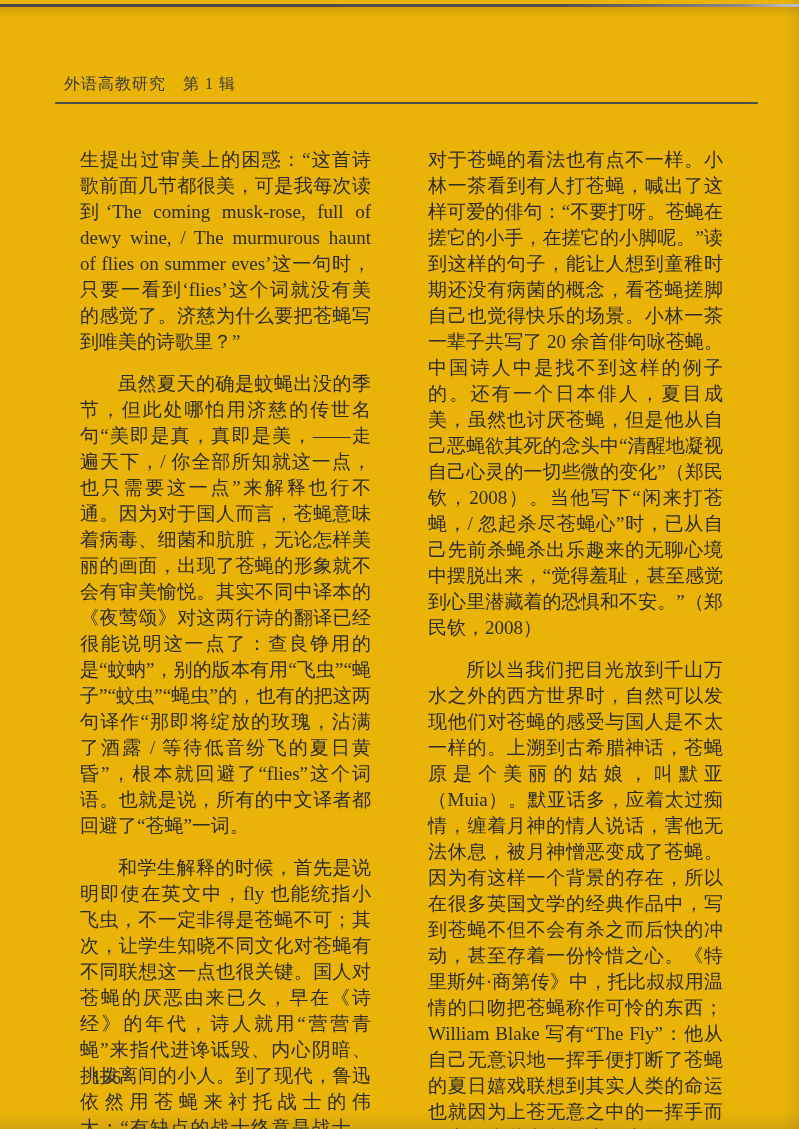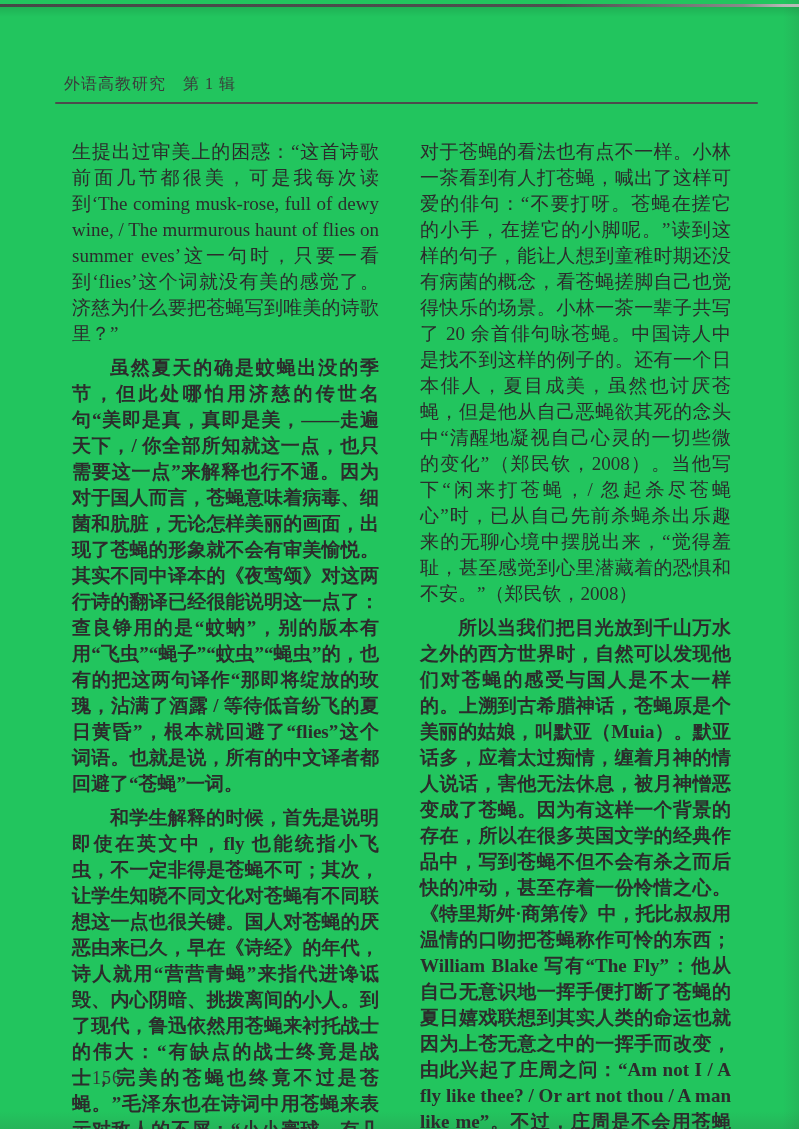--- a/index.html
+++ b/index.html
@@ -4,21 +4,21 @@
 <style>
   html, body {
     margin: 0;
     padding: 0;
     background: #f4f4f2;
   }
   .sheet {
     position: relative;
     width: 799px;
     height: 1129px;
-    background: #22c55e;
+    background: #eab308;
     overflow: hidden;
     font-family: "Liberation Serif", "DejaVu Serif", serif;
     color: #2e2e2e;
   }
   
   .scan-top-edge {
     position: absolute;
     left: 0; top: 4px;
     width: 100%; height: 3px;
     background: linear-gradient(to right, #474747 0%, #4f4f4f 70%, #8a8a8a 93%, #c9c9c7 100%);
@@ -60,24 +60,24 @@
     position: absolute;
     top: 131px;
     text-align: justify;
     font-size: 19px;
     line-height: 26px;
     color: #2c2c2c;
   }
   .col-left  { left: 64px;  width: 323px; }
   .col-right { left: 412px; width: 327px; }
   .col p {
-    margin: 8px;
+    margin: 16px;
     padding: 0;
   }
-  .col p.indent { text-indent: 2em; font-weight: bold; }
+  .col p.indent { text-indent: 2em; }
   .page-number {
     position: absolute;
     left: 92px; top: 1068px;
     font-size: 18px;
     letter-spacing: 1px;
     color: #383838;
   }
 </style>
 </head>
 <body>

